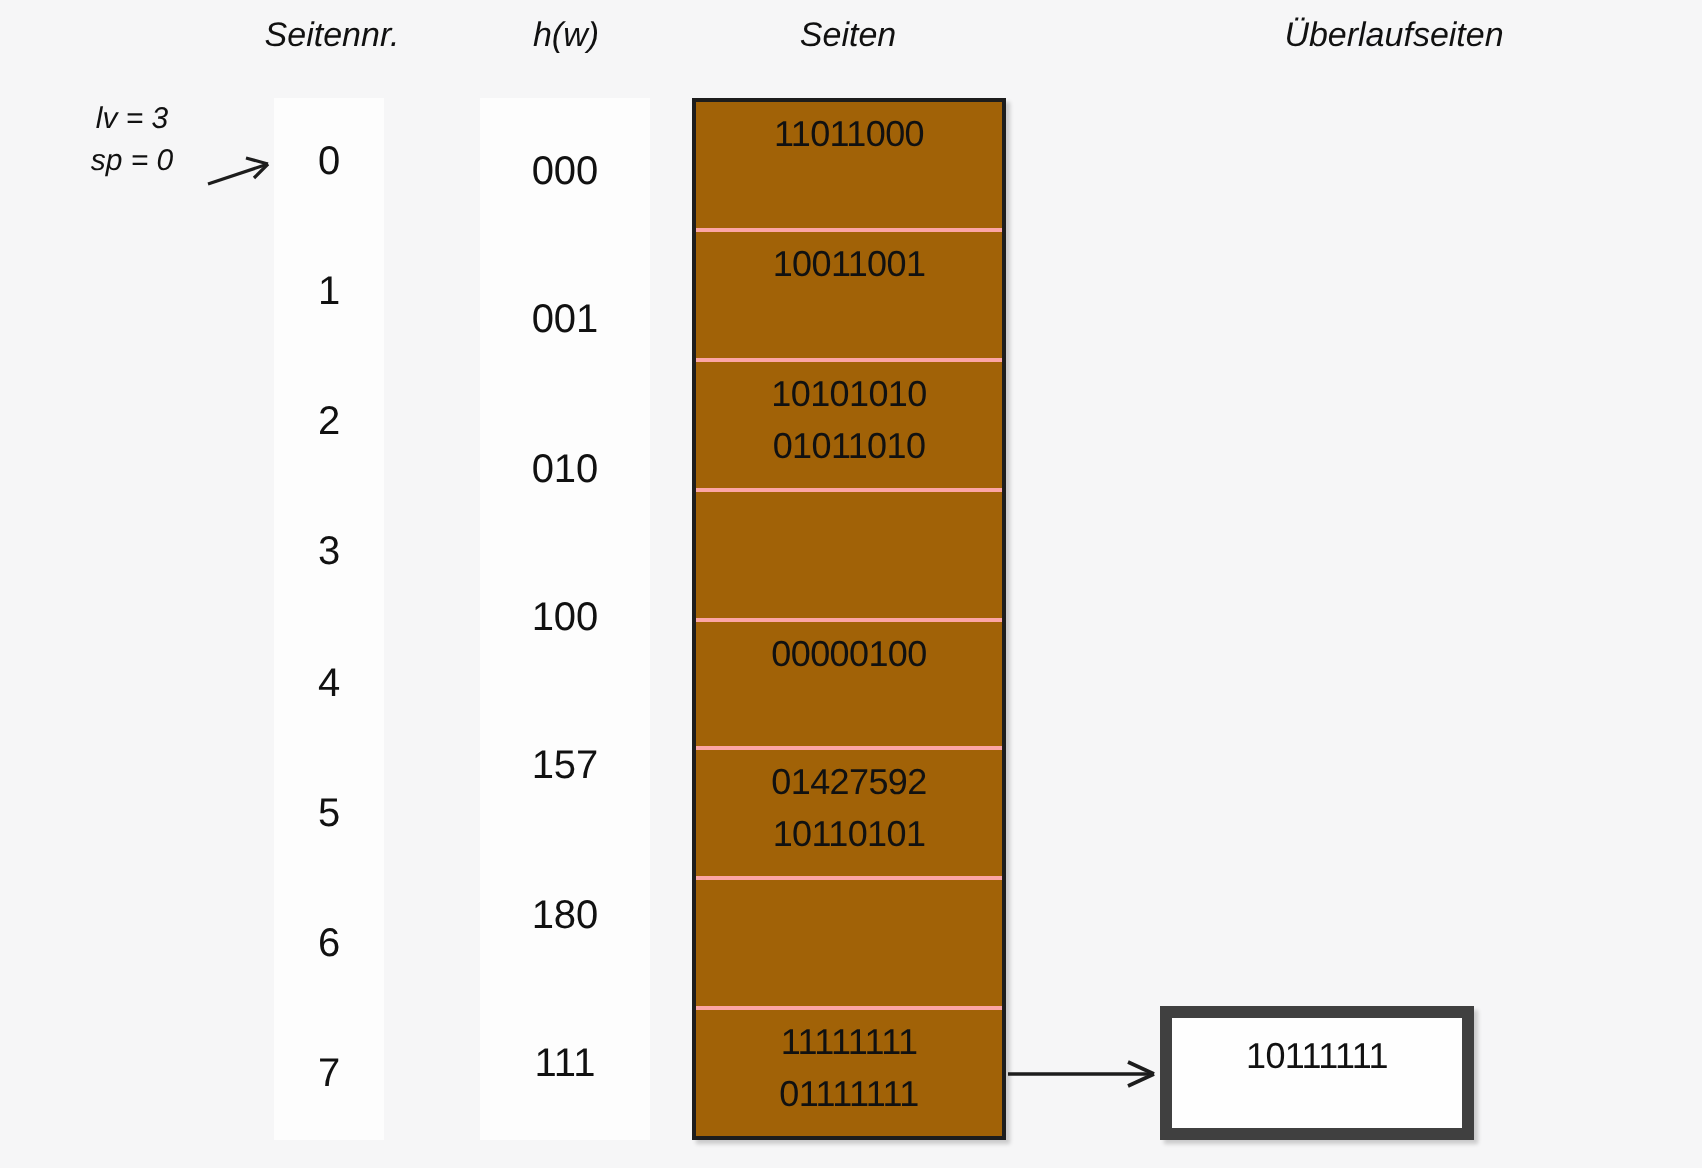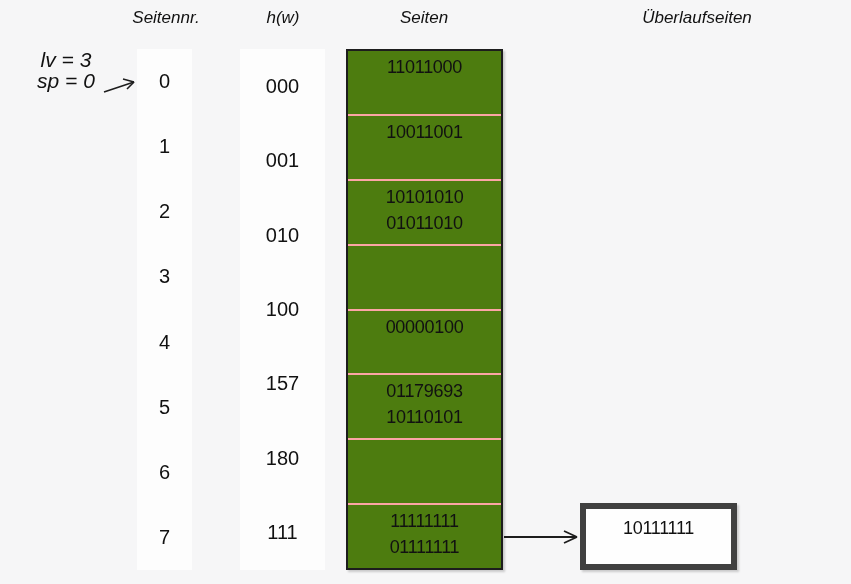--- a/index.html
+++ b/index.html
@@ -29,21 +29,21 @@
   .hdr-seiten    { left: 424px; }
   .hdr-ueberlauf { left: 659px; margin-left: 38px; }
 
   .annot {
     position: absolute;
     left: 30px;
     top: 49px;
     width: 72px;
     text-align: center;
     font-style: italic;
-    font-size: 21px;
+    font-size: 15px;
     line-height: 21px;
     white-space: nowrap;
   }
   .arrow-svg { position: absolute; }
   .split-arrow    { left: 101px; top: 74px; }
   .overflow-arrow { left: 503px; top: 528px; }
 
   .strip {
     position: absolute;
     top: 49px;
@@ -71,21 +71,21 @@
   }
 
   .pagebox {
     position: absolute;
     left: 346px;
     top: 49px;
     width: 157px;
     height: 521px;
     box-sizing: border-box;
     border: 2px solid #1d1d1d;
-    background: #4d7c0f;
+    background: #a16207;
     box-shadow: 2px 2px 2px rgba(0,0,0,0.18);
     display: flex;
     flex-direction: column;
   }
   .pagebox .cell {
     flex: 1;
     text-align: center;
     padding-top: 3px;
     overflow: hidden;
   }
@@ -163,21 +163,21 @@
       </div>
       <div class="cell">
         <div class="entry">10101010</div>
         <div class="entry">01011010</div>
       </div>
       <div class="cell"></div>
       <div class="cell">
         <div class="entry">00000100</div>
       </div>
       <div class="cell">
-        <div class="entry">01179693</div>
+        <div class="entry">01427592</div>
         <div class="entry">10110101</div>
       </div>
       <div class="cell"></div>
       <div class="cell">
         <div class="entry">11111111</div>
         <div class="entry">01111111</div>
       </div>
     </div>
 
   <svg class="arrow-svg overflow-arrow" width="78" height="18" viewBox="0 0 78 18">

